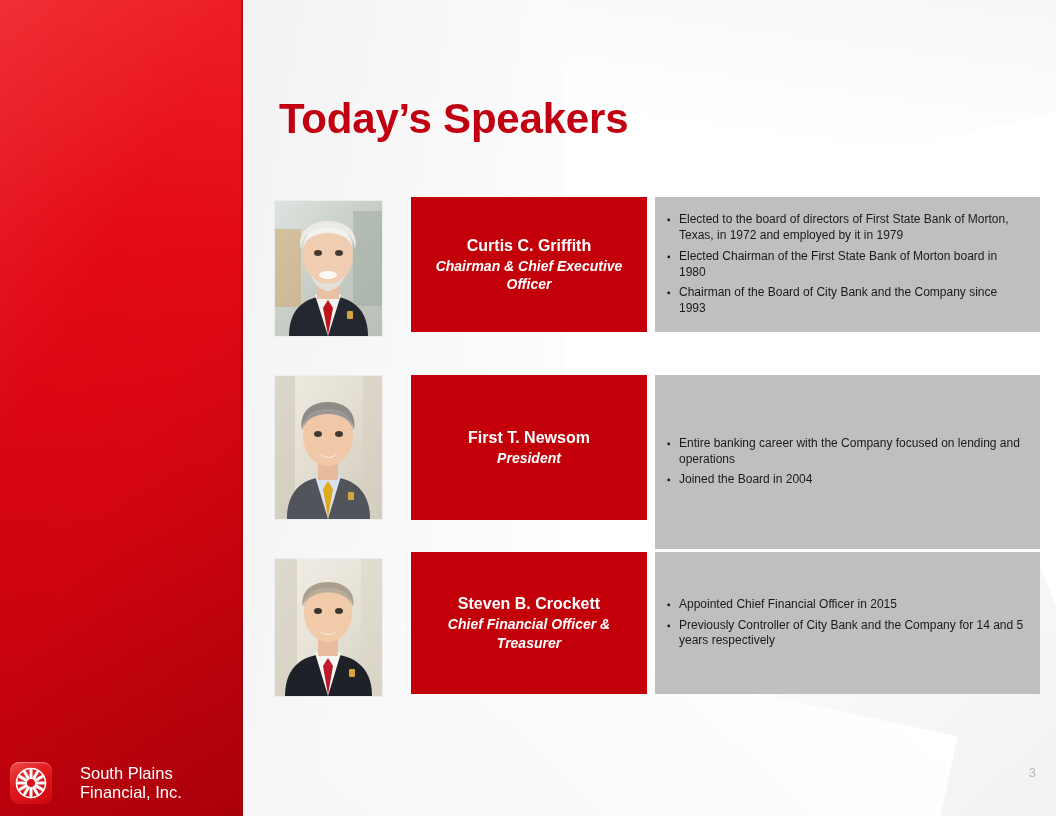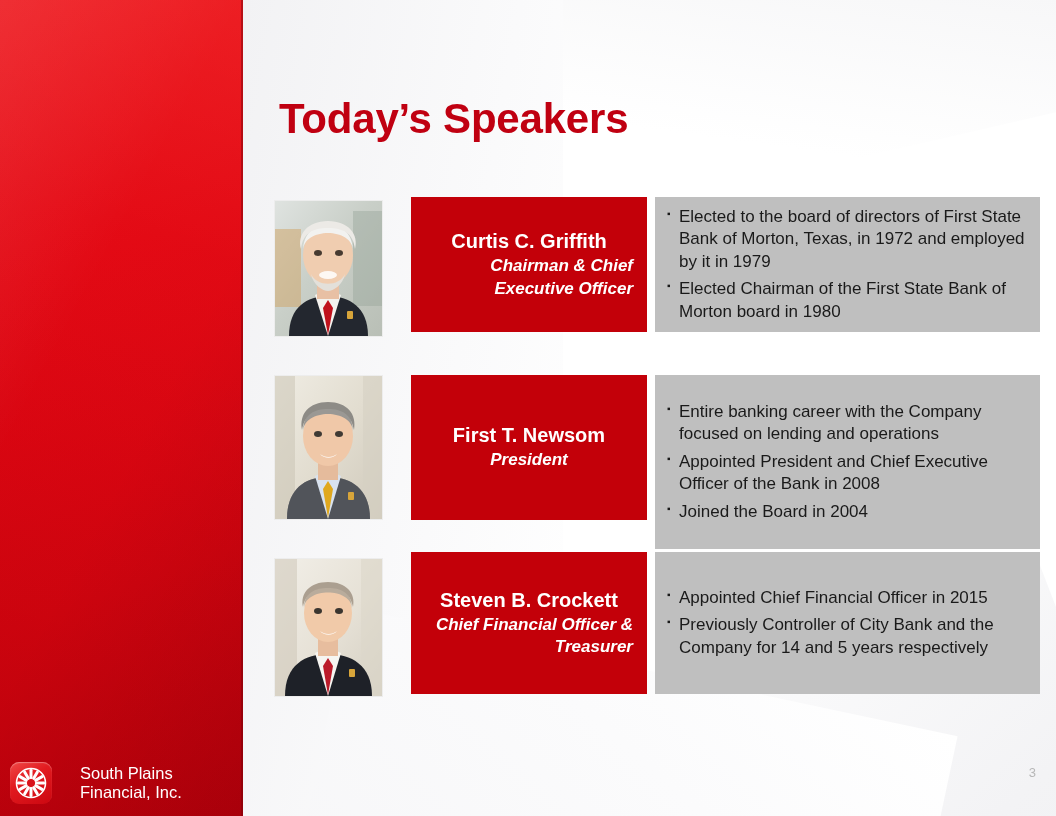--- a/index.html
+++ b/index.html
@@ -146,31 +146,30 @@
     justify-content: center;
     text-align: center;
     box-sizing: border-box;
     padding: 6px 14px;
   }
   .namecard-1 { top: 0px;   height: 135px; }
   .namecard-2 { top: 0px;   height: 145px; }
   .namecard-3 { top: 0px;   height: 142px; }
 
   .namecard .nm-name {
-    font-size: 20px;
+    font-size: 16px;
     font-weight: bold;
     line-height: 1.25;
   }
   .namecard .nm-title {
-    font-size: 17px;
+    font-size: 14px;
     font-weight: bold;
     font-style: italic;
     line-height: 1.3;
     margin-top: 1px;
-    text-align: right;
   }
 
   .bullets {
     position: absolute;
     left: 655px;
     width: 385px;
     background: #bfbfbf;
     color: #1a1a1a;
     box-sizing: border-box;
     padding: 10px 14px 10px 12px;
@@ -182,21 +181,21 @@
   .bullets-2 { top: 0px;  height: 174px; }
   .bullets-3 { top: 0px;  height: 142px; }
 
   .bullets ul {
     margin: 0;
     padding: 0;
     list-style: none;
   }
   .bullets li {
     position: relative;
-    font-size: 17px;
+    font-size: 12px;
     line-height: 1.32;
     padding-left: 12px;
     margin-bottom: 5px;
   }
   .bullets li:last-child { margin-bottom: 0; }
   .bullets li::before {
     content: "\25AA";
     position: absolute;
     left: 0;
     top: 0;
@@ -287,20 +286,21 @@
       </svg>
     </div>
     <div class="namecard namecard-1">
       <div class="nm-name">Curtis C. Griffith</div>
       <div class="nm-title">Chairman &amp; Chief Executive Officer</div>
     </div>
     <div class="bullets bullets-1">
       <ul>
         <li>Elected to the board of directors of First State Bank of Morton, Texas, in 1972 and employed by it in 1979</li>
         <li>Elected Chairman of the First State Bank of Morton board in 1980</li>
+        <li>Chairman of the Board of City Bank and the Company since 1993</li>
       </ul>
     </div>
   </div>
 
   <div class="row row-2">
     <div class="photo photo-2">
       <svg width="107" height="143" viewBox="0 0 107 143">
         <defs>
           <linearGradient id="bg2" x1="0" y1="0" x2="1" y2="1">
             <stop offset="0%" stop-color="#efece3"></stop>
@@ -325,21 +325,20 @@
         <rect x="73" y="116" width="6" height="8" rx="1" fill="#d8a53a"></rect>
       </svg>
     </div>
     <div class="namecard namecard-2">
       <div class="nm-name">First T. Newsom</div>
       <div class="nm-title">President</div>
     </div>
     <div class="bullets bullets-2">
       <ul>
         <li>Entire banking career with the Company focused on lending and operations</li>
-        <li>Appointed President and Chief Executive Officer of the Bank in 2008</li>
         <li>Joined the Board in 2004</li>
       </ul>
     </div>
   </div>
 
   <div class="row row-3">
     <div class="photo photo-3">
       <svg width="107" height="137" viewBox="0 0 107 137">
         <defs>
           <linearGradient id="bg3" x1="0" y1="0" x2="1" y2="1">

